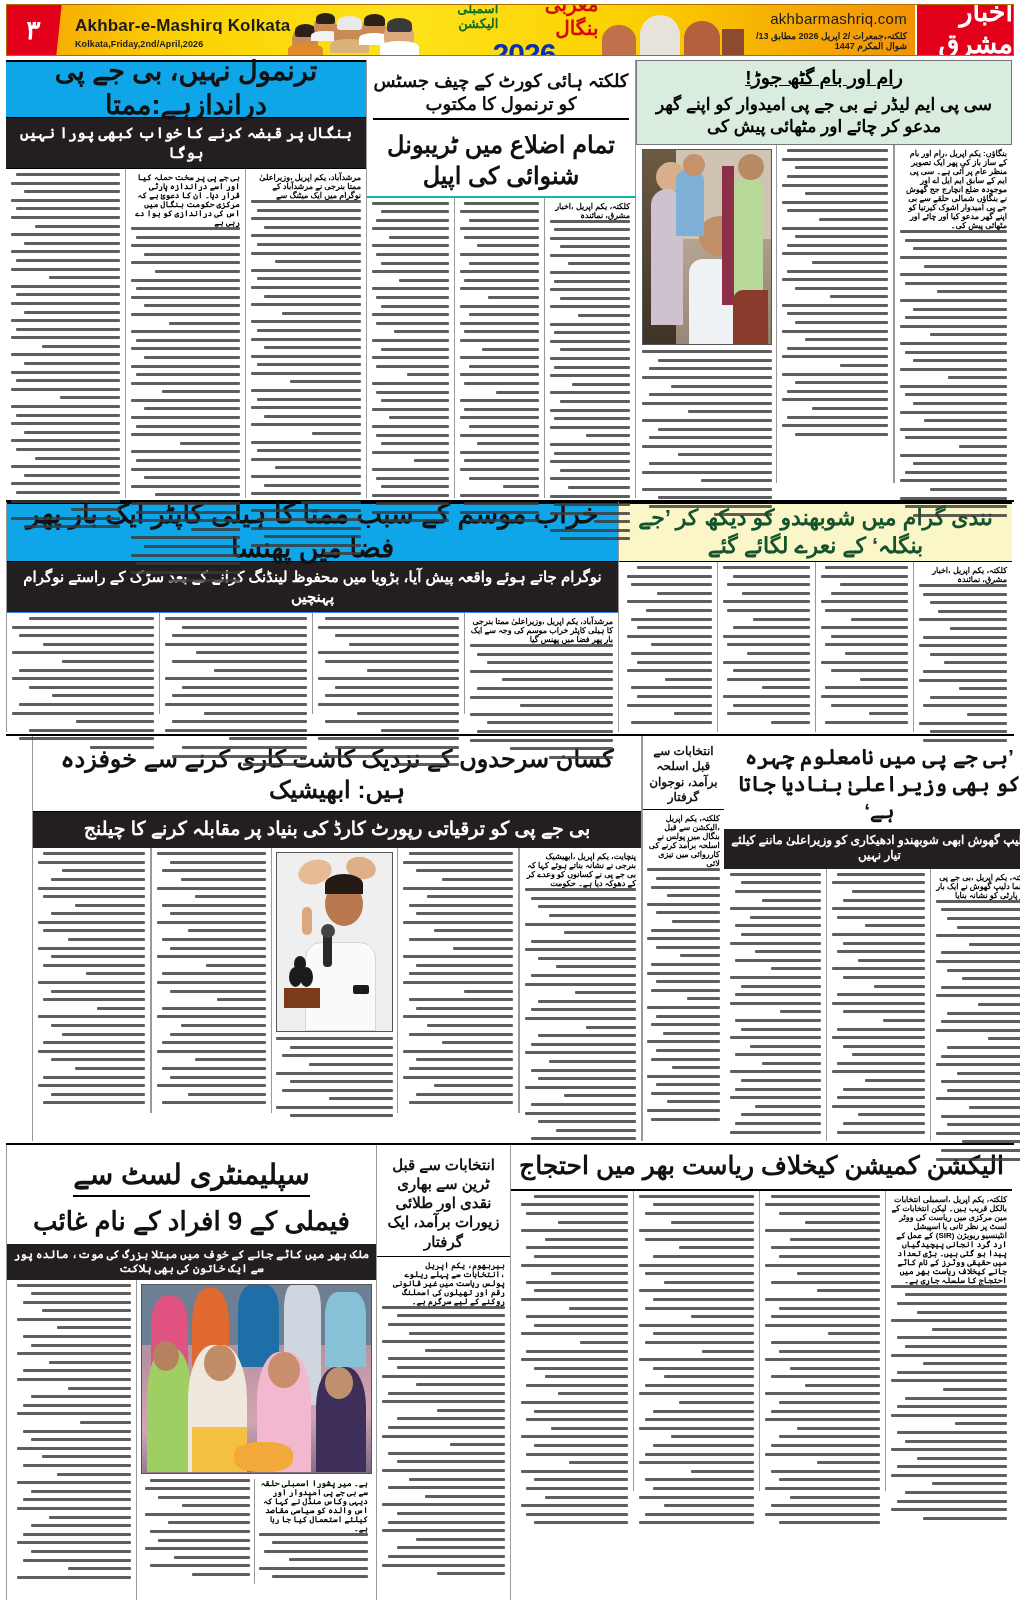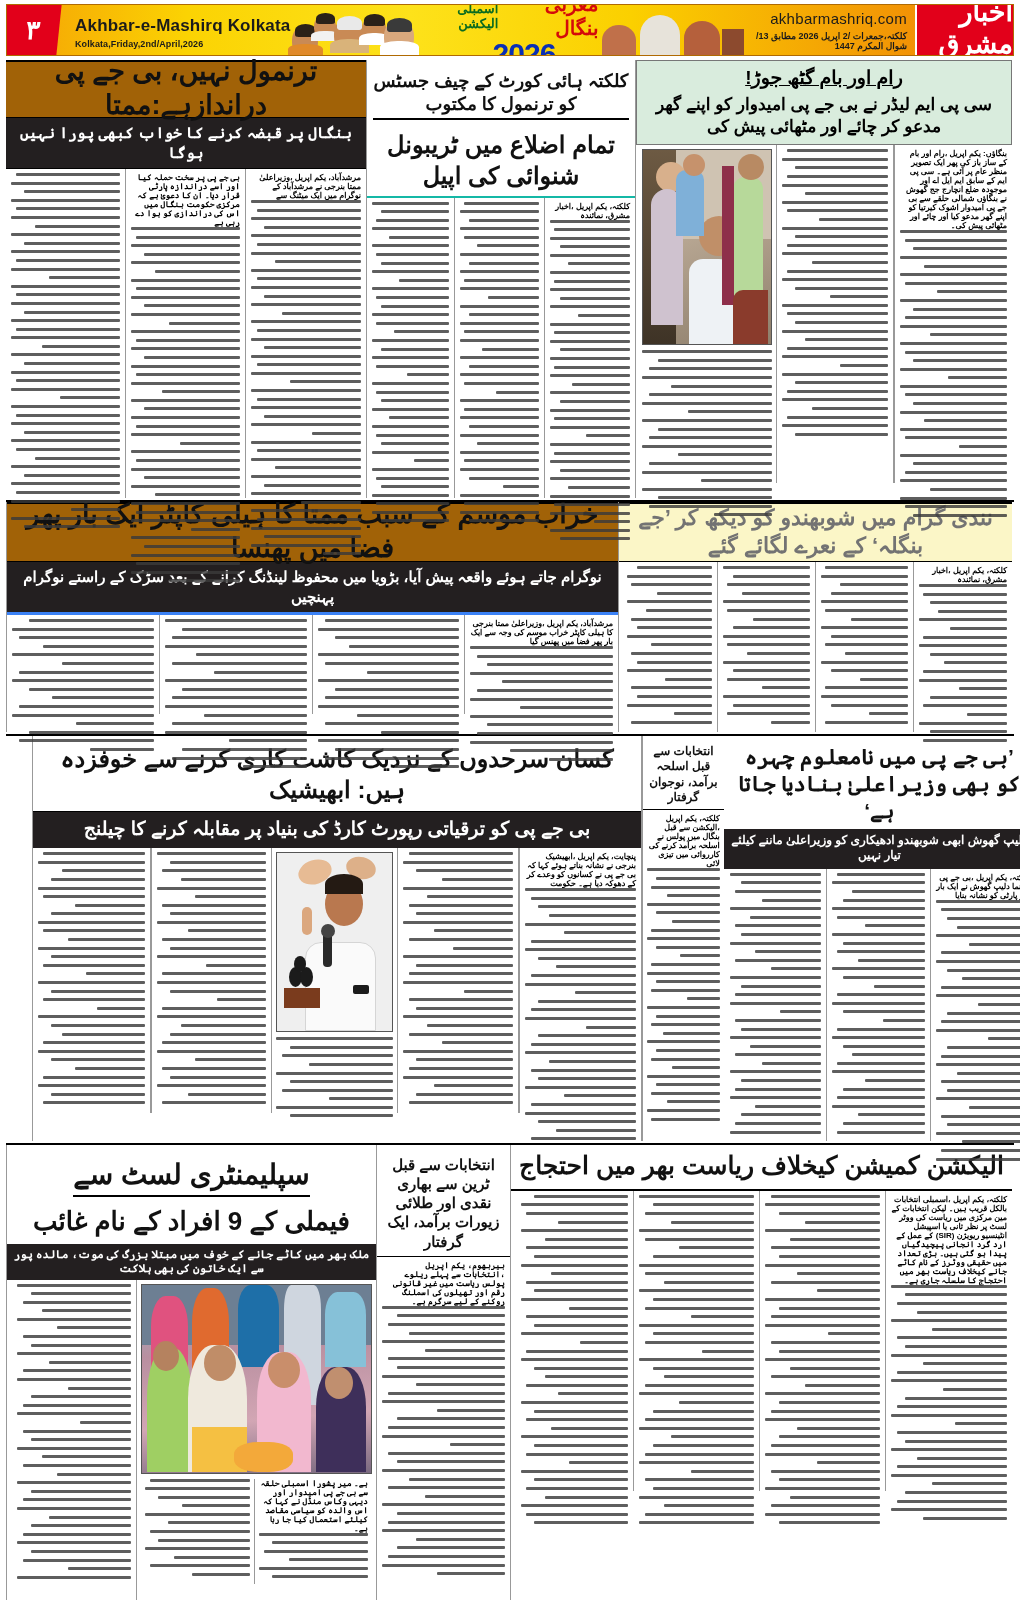--- a/index.html
+++ b/index.html
@@ -88,33 +88,33 @@
     display:flex; align-items:center; justify-content:center;
     color:#fff; font-size:27px; font-weight:bold; direction:rtl;
     padding-bottom: 4px;
   }
 
   
   .band { display:flex; }
 
   
   .hl-lav {
-    background:#a16207; border-top:2px solid #000; border-bottom:1px solid #000;
+    background:#0ea5e9; border-top:2px solid #000; border-bottom:1px solid #000;
     text-align:center; direction:rtl; padding:5px 8px 7px;
   }
   .hl-lav .t { font-size:27px; font-weight:bold; color:#111; line-height:1.25; }
   .hl-black {
     background:#231f20; color:#fff; direction:rtl; text-align:center; padding:5px 8px 6px;
   }
   .hl-black .t { font-size:15px; font-weight:bold; line-height:1.3; }
   .hl-yellow {
     background:#fbf6c7; border-top:2px solid #000; border-bottom:1px solid #000;
     direction:rtl; text-align:center; padding:6px 8px 8px;
   }
-  .hl-yellow .t { font-size:22px; font-weight:bold; color:#737373; line-height:1.25; }
+  .hl-yellow .t { font-size:22px; font-weight:bold; color:#14532d; line-height:1.25; }
   .hl-mint {
     background:#d9ecdd; border:1px solid #777; direction:rtl; text-align:center; padding:5px 8px 6px;
   }
   .hl-mint .t1 { font-size:19px; font-weight:bold; text-decoration:underline; }
   .hl-mint .t2 { font-size:17px; font-weight:bold; margin-top:5px; line-height:1.3; }
   .hl-plain {
     direction:rtl; text-align:center; padding:5px 6px 4px; background:#fff;
   }
   .hl-plain .t { font-size:24px; font-weight:bold; color:#111; line-height:1.28; }
   .hl-plain .t.sm { font-size:18px; }
@@ -622,21 +622,21 @@
 
   <div class="band" style="margin-top:2px;border-top:2px solid #000;">
 
     <div style="width:612px;border-left:1px solid #999;">
       <div class="hl-lav" style="height:60px;display:flex;align-items:center;justify-content:center;">
         <div class="t">خراب موسم کے سبب ممتا کا ہیلی کاپٹر ایک بار پھر فضا میں پھنسا</div>
       </div>
       <div class="hl-black">
         <div class="t">نوگرام جاتے ہوئے واقعہ پیش آیا، بڑویا میں محفوظ لینڈنگ کرانے کے بعد سڑک کے راستے نوگرام پہنچیں</div>
       </div>
-      <div class="cols" style="height:102px;border-top:3px solid #3b82f6;">
+      <div class="cols" style="height:102px;border-top:1px solid #3b82f6;">
         <div class="col" style="width:153px;">
           <div class="lead">مرشدآباد، یکم اپریل ،وزیراعلیٰ ممتا بنرجی کا ہیلی کاپٹر خراب موسم کی وجہ سے ایک بار پھر فضا میں پھنس گیا</div>
           <div class="lines">
             <div class="ln w100"></div>
               <div class="ln w95"></div>
               <div class="ln w88"></div>
               <div class="ln w100"></div>
             <div class="ln w78"></div>
               <div class="ln w95"></div>
               <div class="ln w100"></div>

